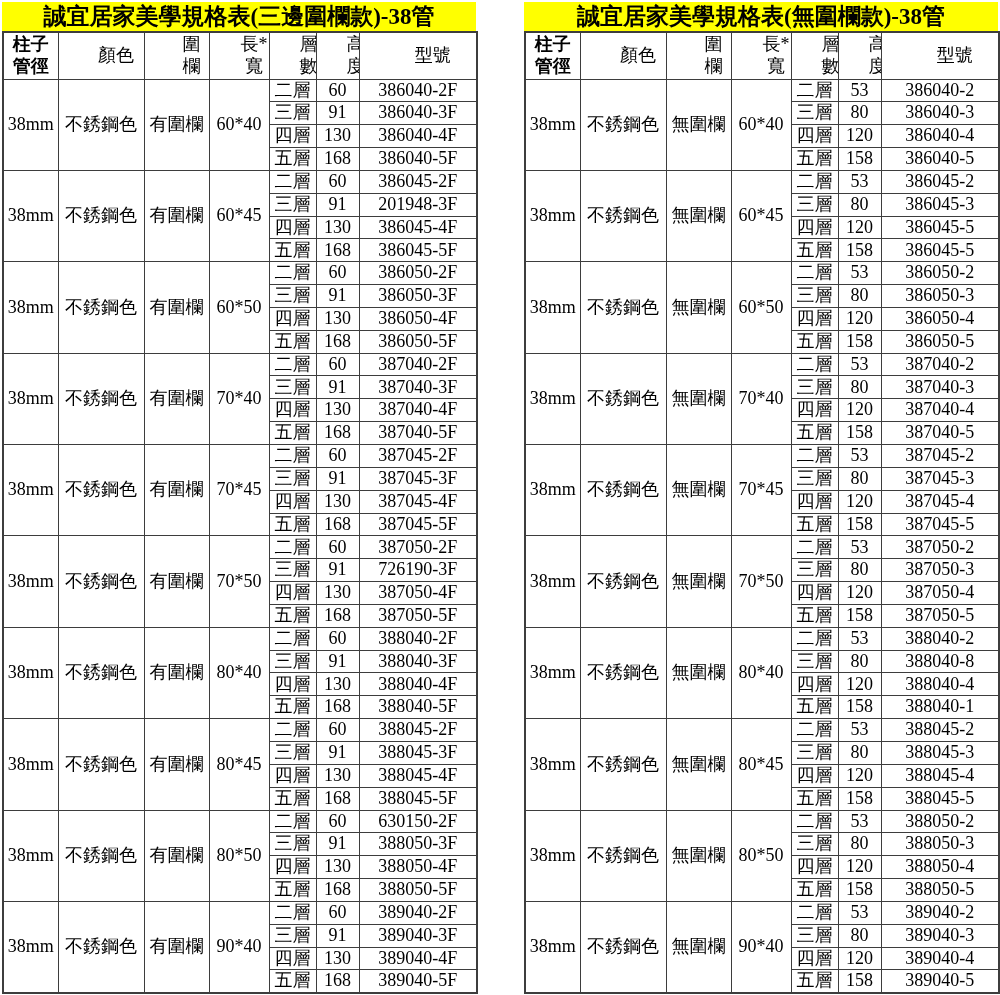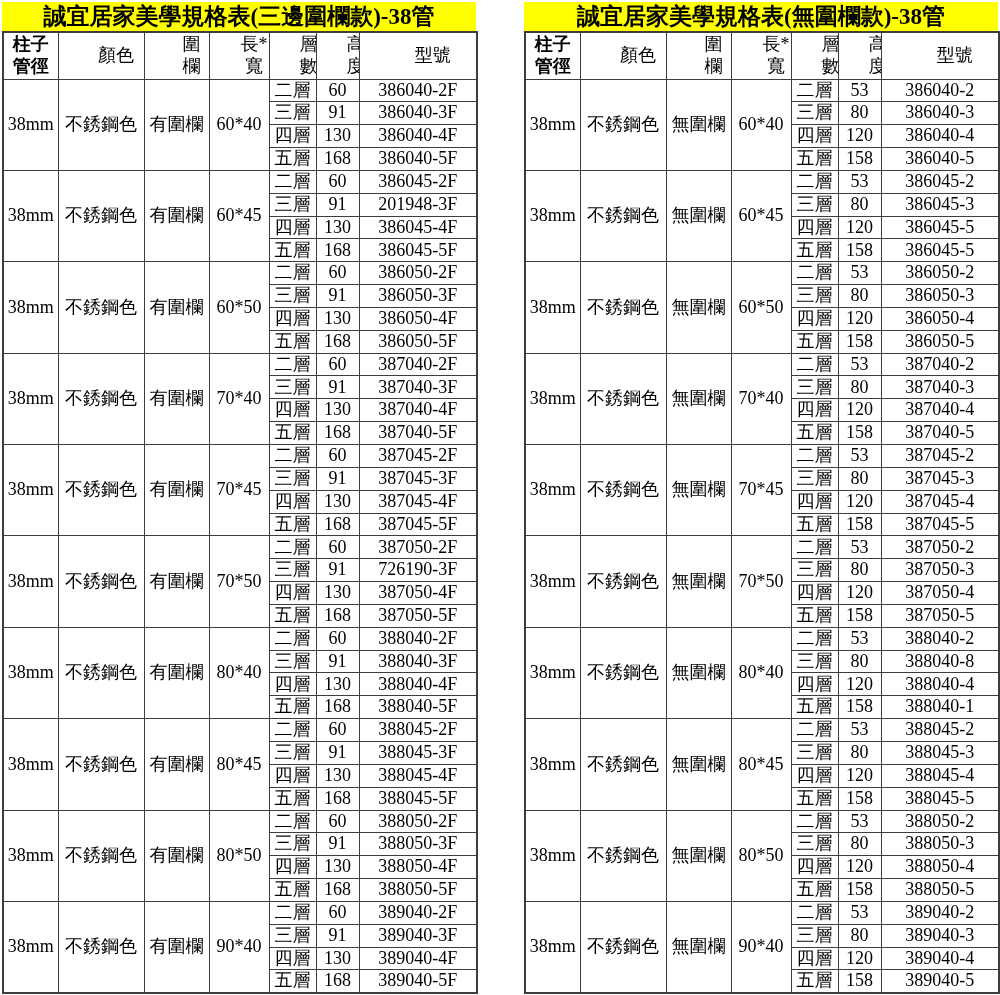--- a/index.html
+++ b/index.html
@@ -276,21 +276,21 @@
           <td>168</td>
           <td>388045-5F</td>
         </tr>
         <tr>
           <td rowspan="4">38mm</td>
           <td rowspan="4">不銹鋼色</td>
           <td rowspan="4">有圍欄</td>
           <td rowspan="4">80*50</td>
           <td>二層</td>
           <td>60</td>
-          <td>388050-2F</td>
+          <td>630150-2F</td>
         </tr>
         <tr>
           <td>三層</td>
           <td>91</td>
           <td>388050-3F</td>
         </tr>
         <tr>
           <td>四層</td>
           <td>130</td>
           <td>388050-4F</td>

